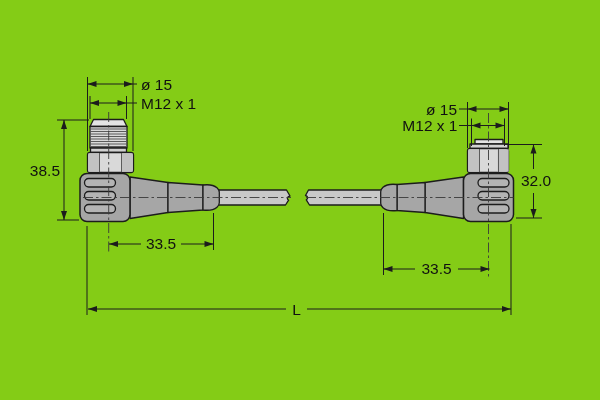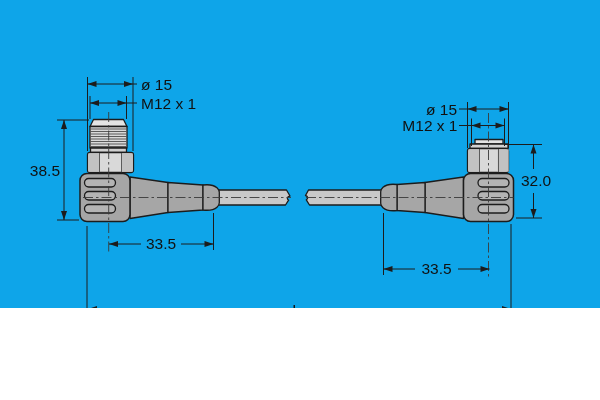--- a/index.html
+++ b/index.html
@@ -1,16 +1,16 @@
 <!DOCTYPE html>
 <html><head>
 <meta charset="utf-8">
 <style>
   html,body{margin:0;padding:0;background:#ffffff;}
-  .stage{position:relative;width:600px;height:308px;background:#0ea5e9;overflow:hidden;
+  .stage{position:relative;width:600px;height:400px;background:#84cc16;overflow:hidden;
          font-family:"Liberation Sans", sans-serif;}
   svg{display:block;}
   .oj{stroke:#1c1c1c;stroke-width:1.3;stroke-linejoin:round;}
   .oj2{stroke:#1c1c1c;stroke-width:1.5;stroke-linejoin:round;}
   .tl{stroke:#4d4d4d;stroke-width:0.9;fill:none;}
   .dim{stroke:#1c1c1c;stroke-width:1;fill:none;}
   .arr{fill:#1c1c1c;stroke:none;}
   .cl{stroke:#3a3a3a;stroke-width:0.9;fill:none;stroke-dasharray:10 3 2.5 3;}
   .dimtext{font-family:"Liberation Sans", sans-serif;font-size:15.5px;fill:#111;}
 </style>

